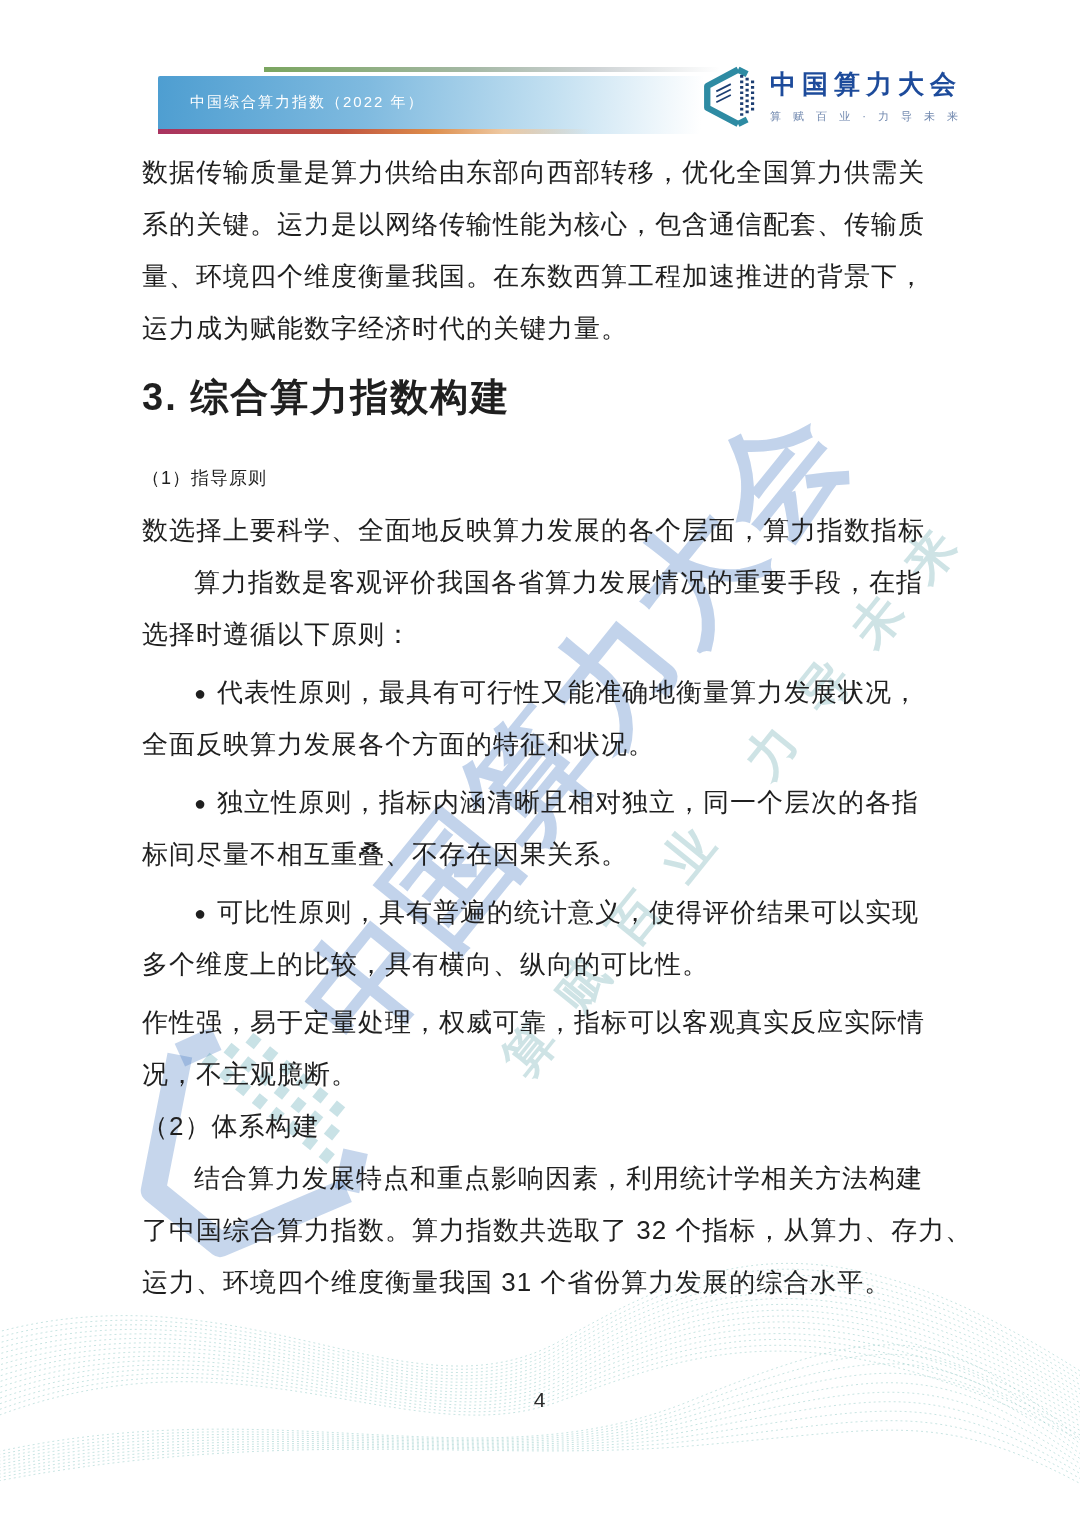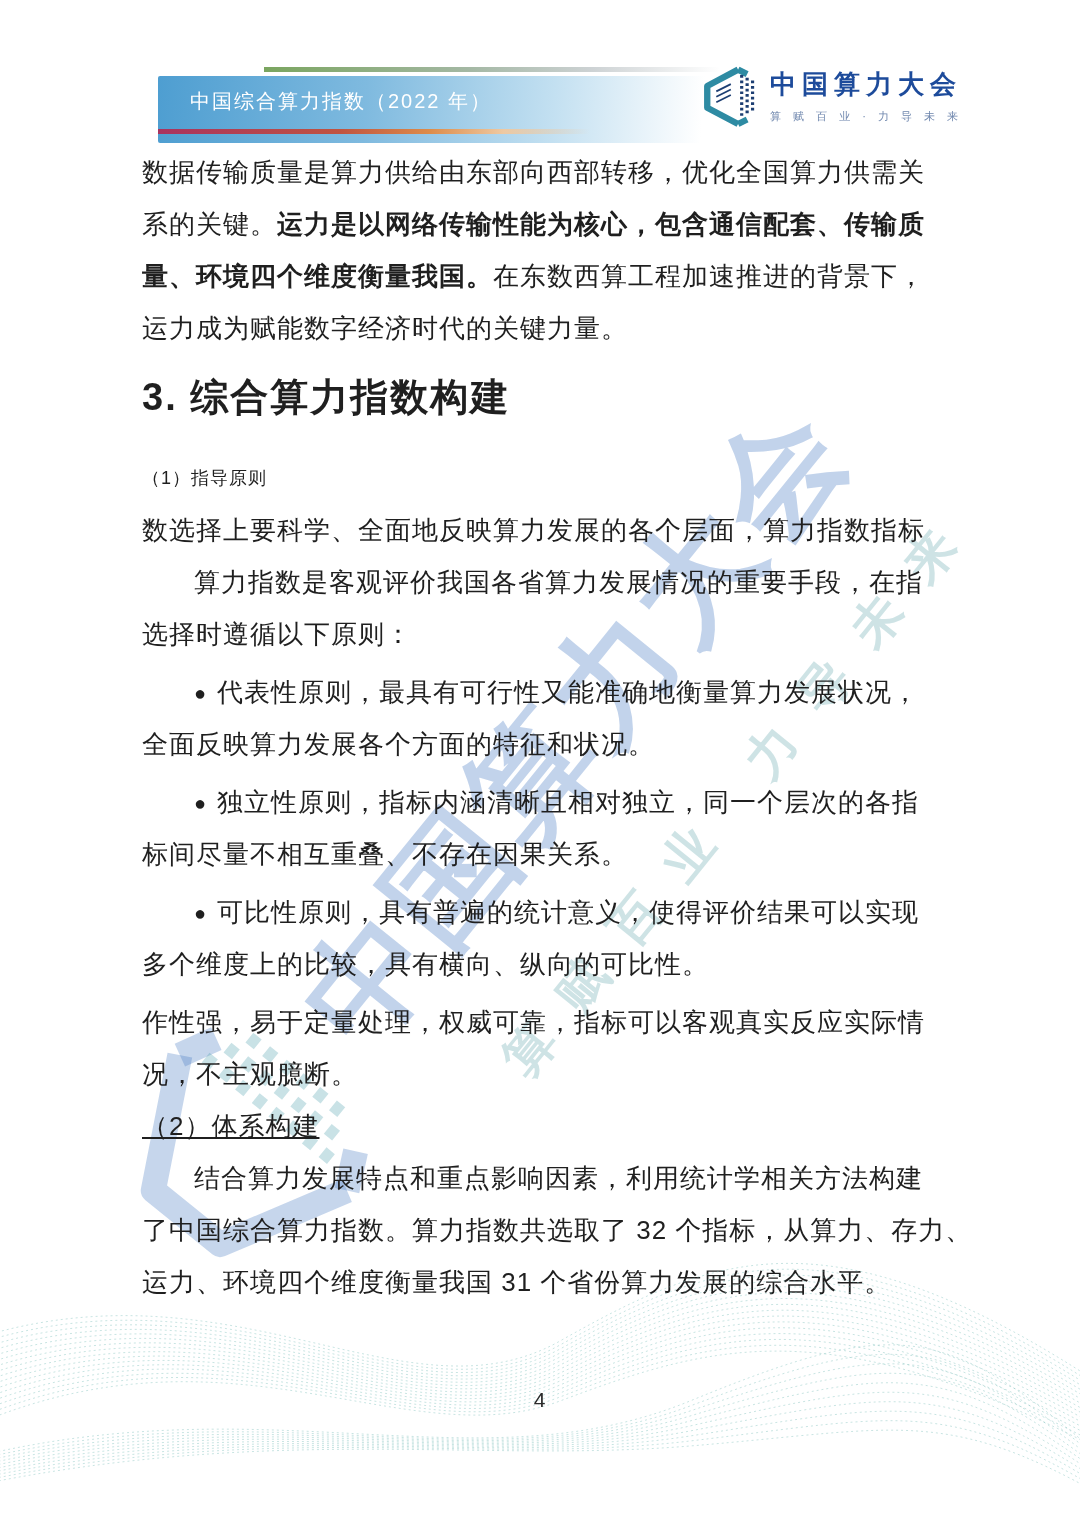--- a/index.html
+++ b/index.html
@@ -6,44 +6,44 @@
   *{box-sizing:border-box;}
   .page{
     position:relative;width:1080px;height:1526px;margin:0 auto;
     background:#ffffff;overflow:hidden;
     font-family:"Liberation Sans","DejaVu Sans",sans-serif;
     color:#1f1f1f;
   }
   
   .top-line{position:absolute;left:264px;top:67px;width:456px;height:5px;
     background:linear-gradient(to right,#7aa55f,#a4b8a4 45%,#cdd2d4 72%,rgba(255,255,255,0));}
-  .banner{position:absolute;left:158px;top:76px;width:548px;height:67px;border-radius:2px;
+  .banner{position:absolute;left:158px;top:76px;width:548px;height:58px;border-radius:2px;
     background:linear-gradient(94deg,#4e9ed1 0%,#7fbadf 38%,#c3e0f1 72%,rgba(255,255,255,0) 99%);
-    color:#ffffff;font-size:20px;letter-spacing:2px;line-height:51px;padding-left:32px;white-space:nowrap;}
+    color:#ffffff;font-size:15px;letter-spacing:2px;line-height:51px;padding-left:32px;white-space:nowrap;}
   .red-line{position:absolute;left:158px;top:129px;width:432px;height:5px;
     background:linear-gradient(to right,#a93360,#c05340 42%,#dd8c4a 63%,#eec9a2 80%,rgba(255,255,255,0));}
   .logo{position:absolute;left:700px;top:62px;display:flex;align-items:center;gap:12px;}
   .logo-text .t{font-size:26px;font-weight:700;color:#1d4b9b;letter-spacing:6px;white-space:nowrap;}
   .logo-text .s{font-size:11px;color:#6e86ad;letter-spacing:4.5px;margin-top:7px;white-space:nowrap;}
   
   .watermark{position:absolute;left:-20px;top:650px;width:1140px;
     transform:rotate(-51deg);transform-origin:50% 50%;pointer-events:none;}
   .wm-row{display:flex;align-items:center;gap:36px;}
   .wm-text{font-size:124px;font-weight:700;letter-spacing:6px;color:rgba(66,118,192,0.32);white-space:nowrap;}
   .wm-slogan{margin-top:6px;padding-left:350px;font-size:50px;font-weight:700;
     letter-spacing:34px;color:rgba(110,172,180,0.34);white-space:nowrap;}
   
   .content{position:absolute;left:142px;top:146px;width:780px;}
   .line{height:52px;line-height:52px;font-size:26px;letter-spacing:1px;white-space:nowrap;}
-  .b{font-weight:700;}
+  .b{font-weight:400;}
   .ind{display:inline-block;width:52px;}
   .marker{margin-right:10px;font-size:20px;vertical-align:1px;}
   .h-section{margin-top:20px;height:46px;line-height:46px;font-size:38px;font-weight:700;letter-spacing:2px;}
   .h-sub{margin-top:32px;height:52px;line-height:52px;font-size:18px;letter-spacing:1px;}
-  .h-sub2{height:52px;line-height:52px;font-size:26px;letter-spacing:1px;text-decoration:underline;}
+  .h-sub2{height:52px;line-height:52px;font-size:26px;letter-spacing:1px;}
   .bullet-group{margin-top:6px;}
   
   .wave{position:absolute;left:0;bottom:0;width:1080px;height:300px;}
   .page-number{position:absolute;left:0;top:1388px;width:100%;text-align:center;
     font-size:21px;color:#2b2b2b;letter-spacing:1px;}
 </style>
 </head>
 <body>
 
 <div class="page">

